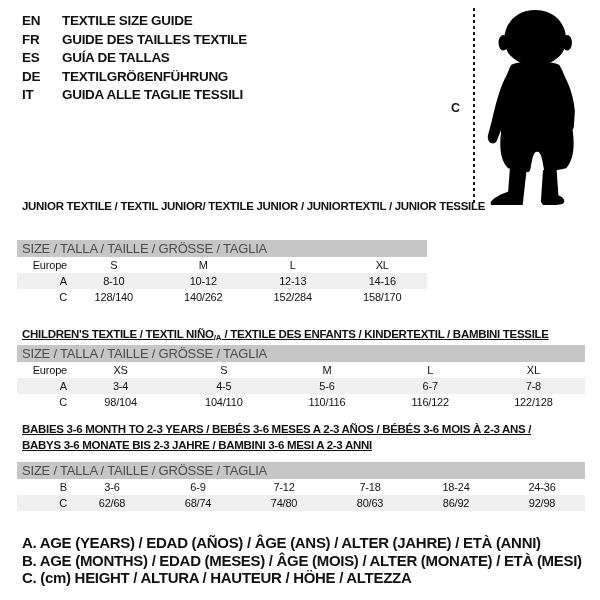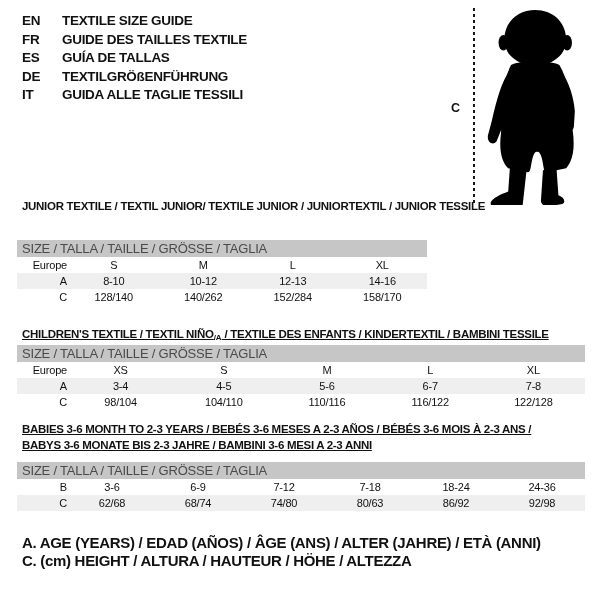--- a/index.html
+++ b/index.html
@@ -197,16 +197,17 @@
             <td>80/63</td>
             <td>86/92</td>
             <td>92/98</td>
           </tr>
         </tbody>
       </table>
   </div>
 
   <div class="notes">
     <div>A. AGE (YEARS) / EDAD (AÑOS) / ÂGE (ANS) / ALTER (JAHRE) / ETÀ (ANNI)</div>
+    <div>B. AGE (MONTHS) / EDAD (MESES) / ÂGE (MOIS) / ALTER (MONATE) / ETÀ (MESI)</div>
     <div>C. (cm) HEIGHT / ALTURA / HAUTEUR / HÖHE / ALTEZZA</div>
   </div>
 
 </div>
 
 </body></html>

